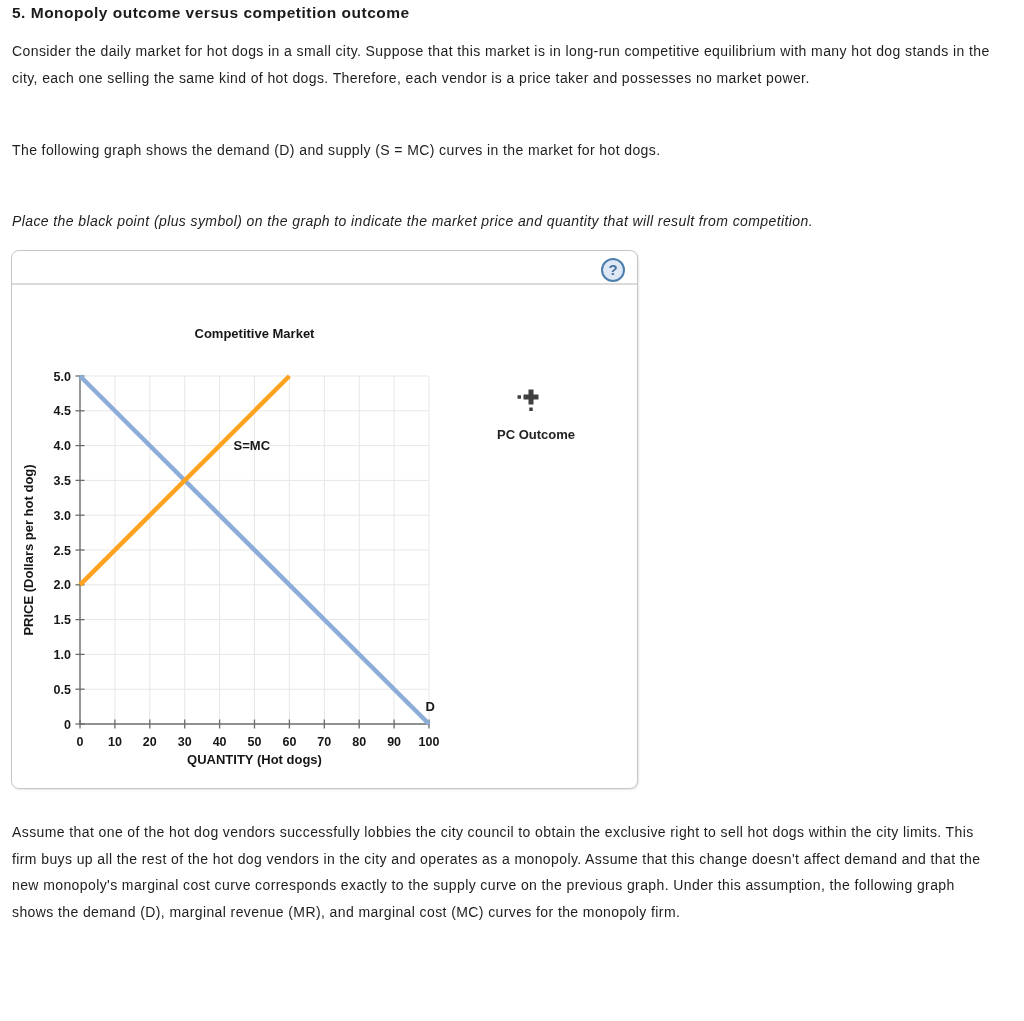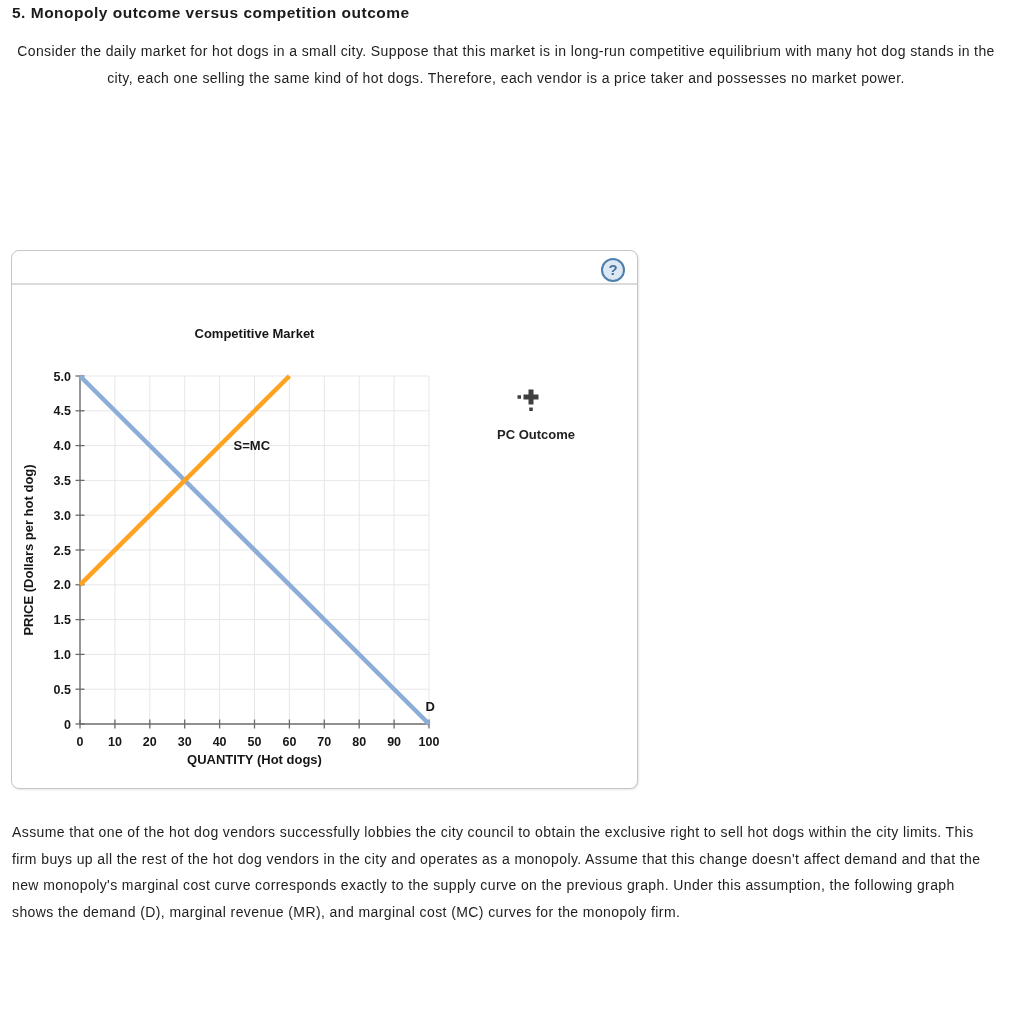--- a/index.html
+++ b/index.html
@@ -34,23 +34,25 @@
   .chart-wrap{position:absolute;left:0;top:37px;width:627px;height:502px;}
   svg text{font-family:"Liberation Sans",sans-serif;}
 </style>
 </head>
 <body>
 
 <div class="page">
 
   <div class="qtitle">5. Monopoly outcome versus competition outcome</div>
 
-  <div class="para" style="top:38px;text-align:center;">Consider the daily market for hot dogs in a small city. Suppose that this market is in long-run competitive equilibrium with many hot dog stands in the city, each one selling the same kind of hot dogs. Therefore, each vendor is a price taker and possesses no market power.</div>
+  <div class="para" style="top:38px;">Consider the daily market for hot dogs in a small city. Suppose that this market is in long-run competitive equilibrium with many hot dog stands in the city, each one selling the same kind of hot dogs. Therefore, each vendor is a price taker and possesses no market power.</div>
 
+  <div class="para" style="top:137px;">The following graph shows the demand (D) and supply (S = MC) curves in the market for hot dogs.</div>
 
+  <div class="para italic" style="top:208px;">Place the black point (plus symbol) on the graph to indicate the market price and quantity that will result from competition.</div>
 
   <div class="panel">
     <div class="panel-header">
       <div class="help-icon">?</div>
     </div>
     <div class="chart-wrap">
       <svg id="chart-svg" width="627" height="502" viewBox="0 0 627 502">
           <line x1="102.9" y1="88" x2="102.9" y2="436" stroke="#e7e7e7" stroke-width="1"></line>
           <line x1="137.8" y1="88" x2="137.8" y2="436" stroke="#e7e7e7" stroke-width="1"></line>
           <line x1="172.7" y1="88" x2="172.7" y2="436" stroke="#e7e7e7" stroke-width="1"></line>

